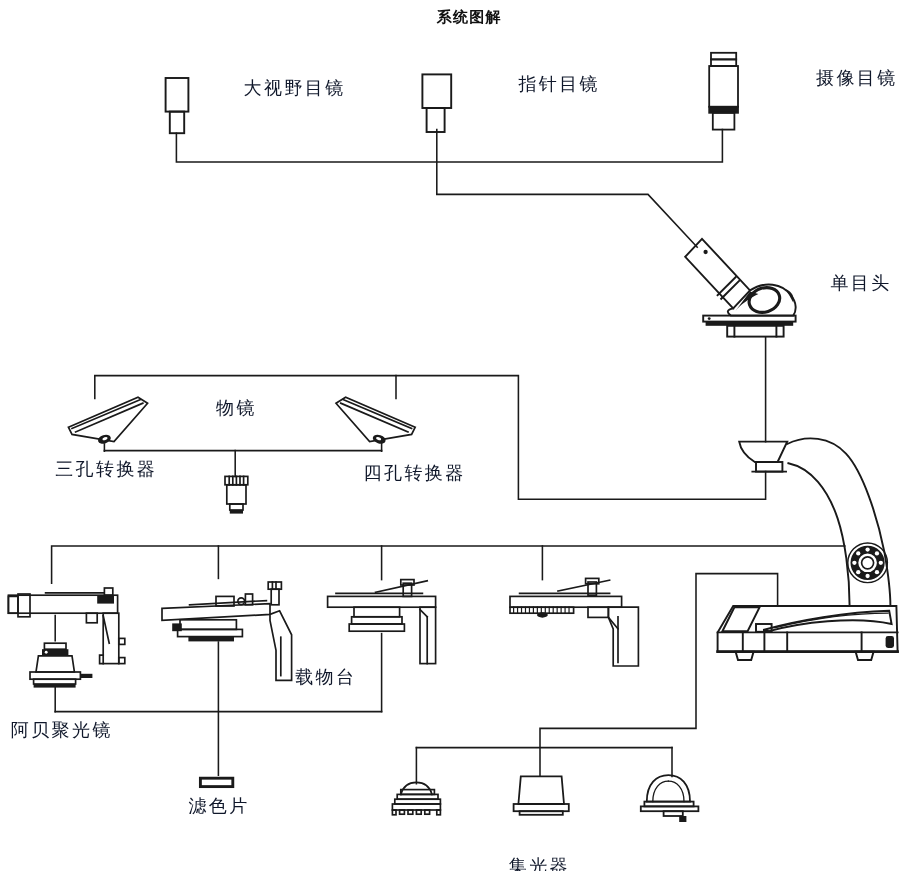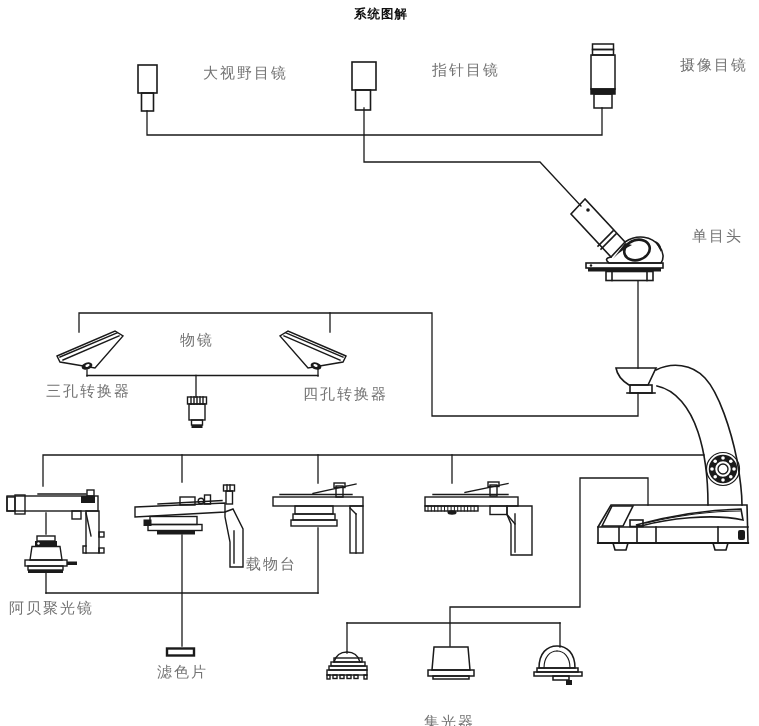--- a/index.html
+++ b/index.html
@@ -1,20 +1,20 @@
 <!DOCTYPE html>
 <html><head>
 <meta charset="utf-8">
 <style>
   html,body{margin:0;padding:0;background:#fff;}
   #stage{position:relative;width:759px;height:726px;background:#fff;overflow:hidden;
          font-family:"DejaVu Sans","Liberation Sans",sans-serif;color:#1a1a1a;}
   #art{position:absolute;left:0;top:0;}
-  .lbl{position:absolute;font-size:15px;letter-spacing:2px;white-space:nowrap;color:#737373;line-height:1;}
-  .title{position:absolute;font-size:12.5px;font-weight:bold;letter-spacing:1px;white-space:nowrap;color:#111;}
+  .lbl{position:absolute;font-size:15px;letter-spacing:2px;white-space:nowrap;color:#0f172a;line-height:1;}
+  .title{position:absolute;font-size:12.5px;font-weight:bold;letter-spacing:1px;white-space:nowrap;color:#111;margin-left:10px;}
 </style>
 </head>
 <body>
 
 <div id="stage">
 
 <svg id="art" width="759" height="726" viewBox="0 0 759 726" fill="none" stroke="#1a1a1a" stroke-width="1.3" stroke-linecap="square" stroke-linejoin="miter">
 
   <g>
 

